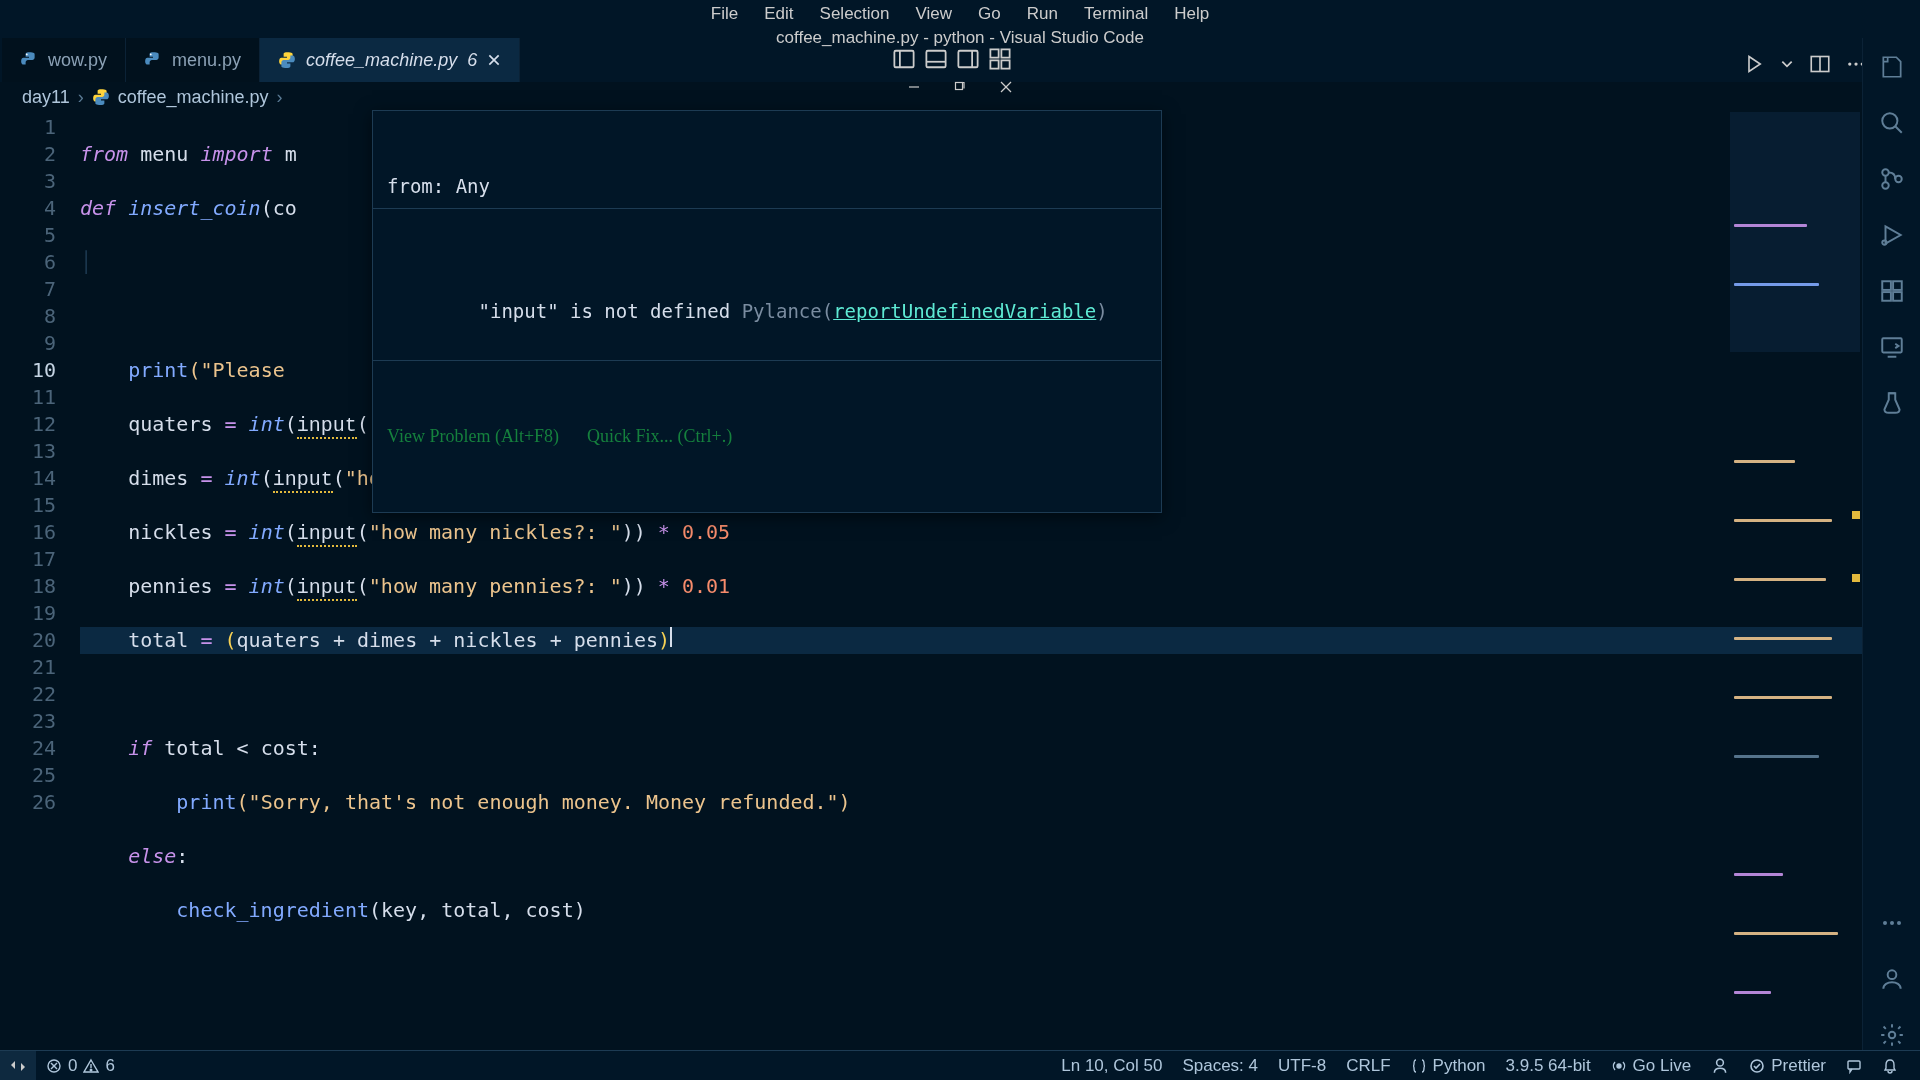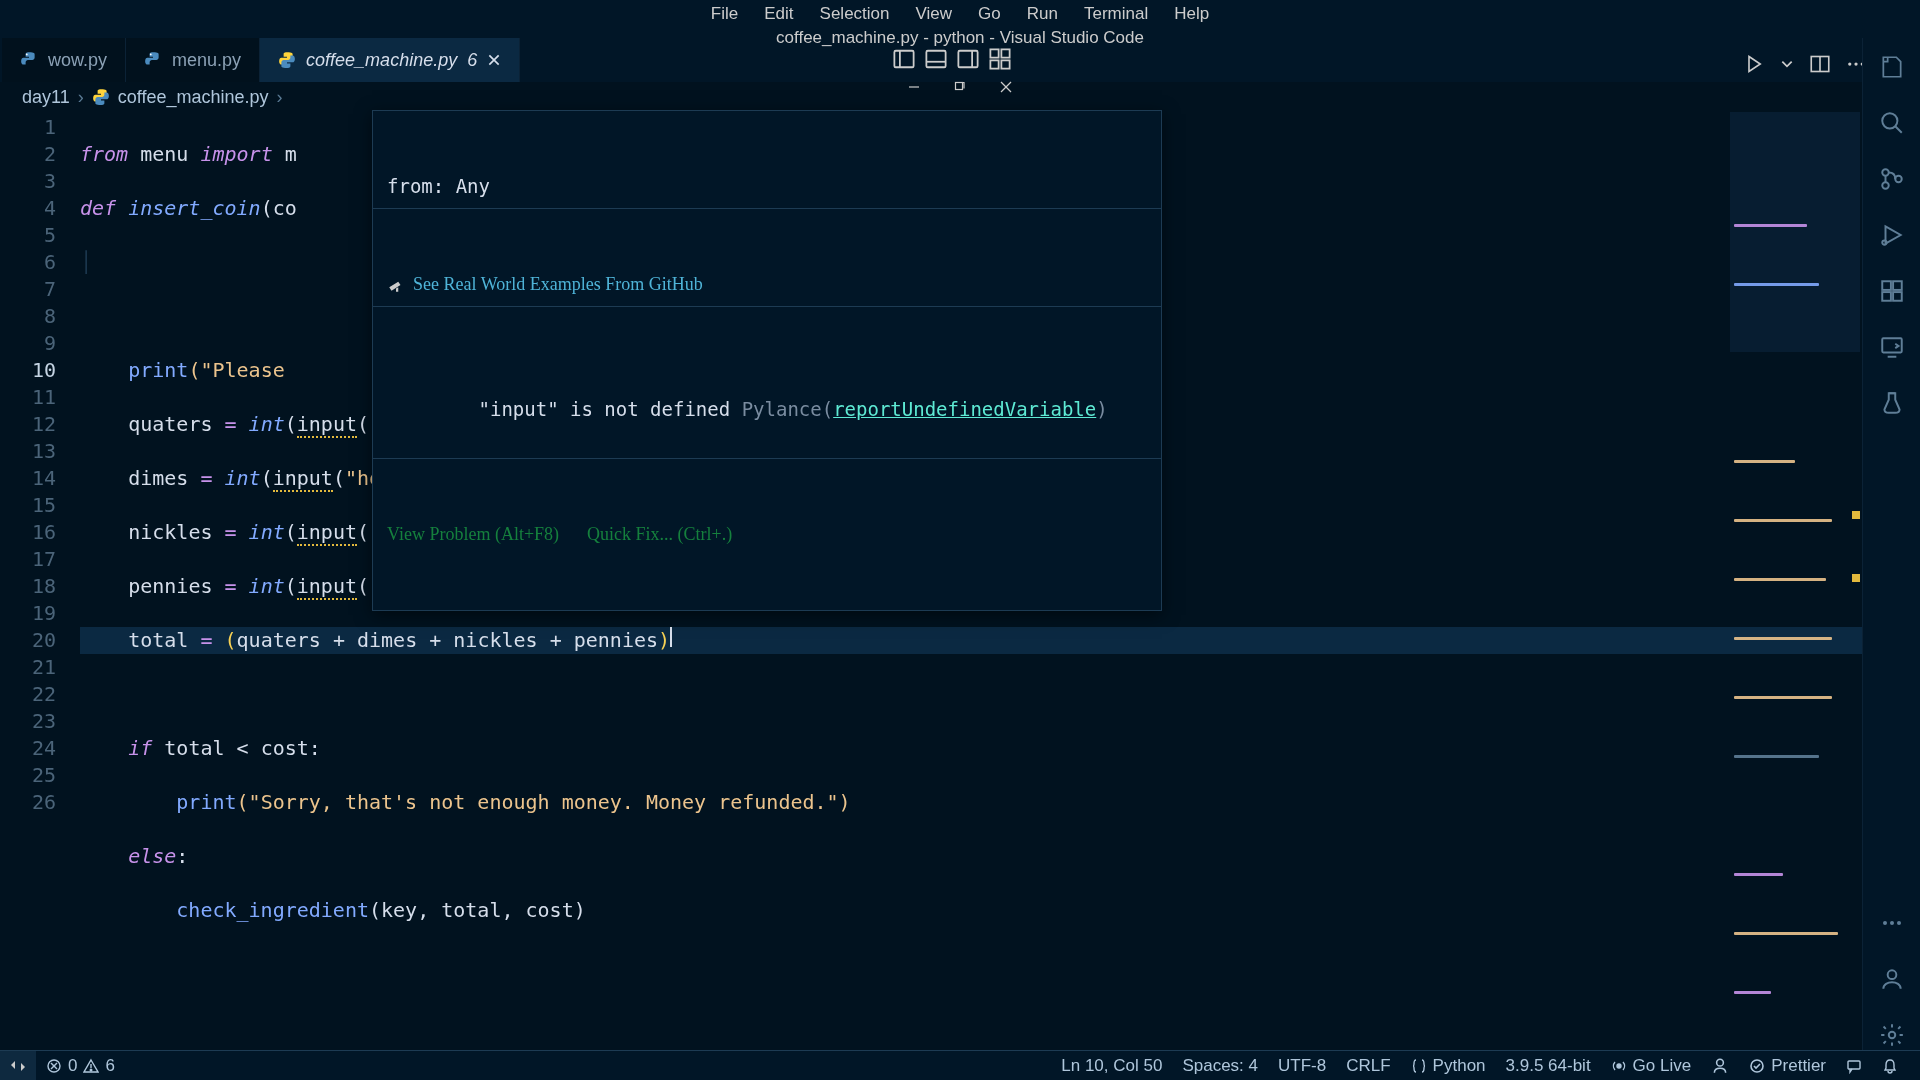--- a/index.html
+++ b/index.html
@@ -81,21 +81,21 @@
 .kw-import { color:#c792ea; font-style:italic; }
 .kw-def { color:#c792ea; font-style:italic; }
 .fn-name { color:#82aaff; font-style:italic; }
 .fn-call { color:#82aaff; }
 .str { color:#ecc48d; }
 .num { color:#f78c6c; }
 .op { color:#c792ea; }
 .kw { color:#c792ea; font-style:italic; }
 .builtin { color:#82aaff; font-style:italic; }
 .bracket-y { color:#f7d154; }
-.warn-underline { border-bottom:2px dotted #e2b93d; }
+.warn-underline { border-bottom:2px dotted #e2b93d;font-family:Liberation Mono, monospace; }
 .indent-guide { color:#1d3b53; }
 .hover-popup {
   position:absolute;
   left: 292px; top: -2px;
   width: 790px;
   background:#011627;
   border:1px solid #1d3b53;
   box-shadow: 0 4px 16px rgba(0,0,0,0.5);
   font-family: Consolas, monospace;
   font-size: 19px;
@@ -311,26 +311,20 @@
 
 
 
 
 
 
 
     
     <div class="hover-popup">
       <div class="hover-section sig">from: Any</div>
-      <div class="hover-section link">
-        <svg width="18" height="18" viewBox="0 0 16 16" fill="#cccccc">
-            <path d="M2 10l8-5 2 3-8 5-2-3zm6 4v-3l2-1v4h-2z"></path>
-          </svg>
-        <span>See Real World Examples From GitHub</span>
-      </div>
       <div class="hover-section err">
         <span>"input" is not defined </span><span class="dim">Pylance</span><span class="dim">(</span><a>reportUndefinedVariable</a><span class="dim">)</span>
       </div>
       <div class="hover-section actions">
         <span>View Problem (Alt+F8)</span>
         <span>Quick Fix... (Ctrl+.)</span>
       </div>
     </div>
 
     

